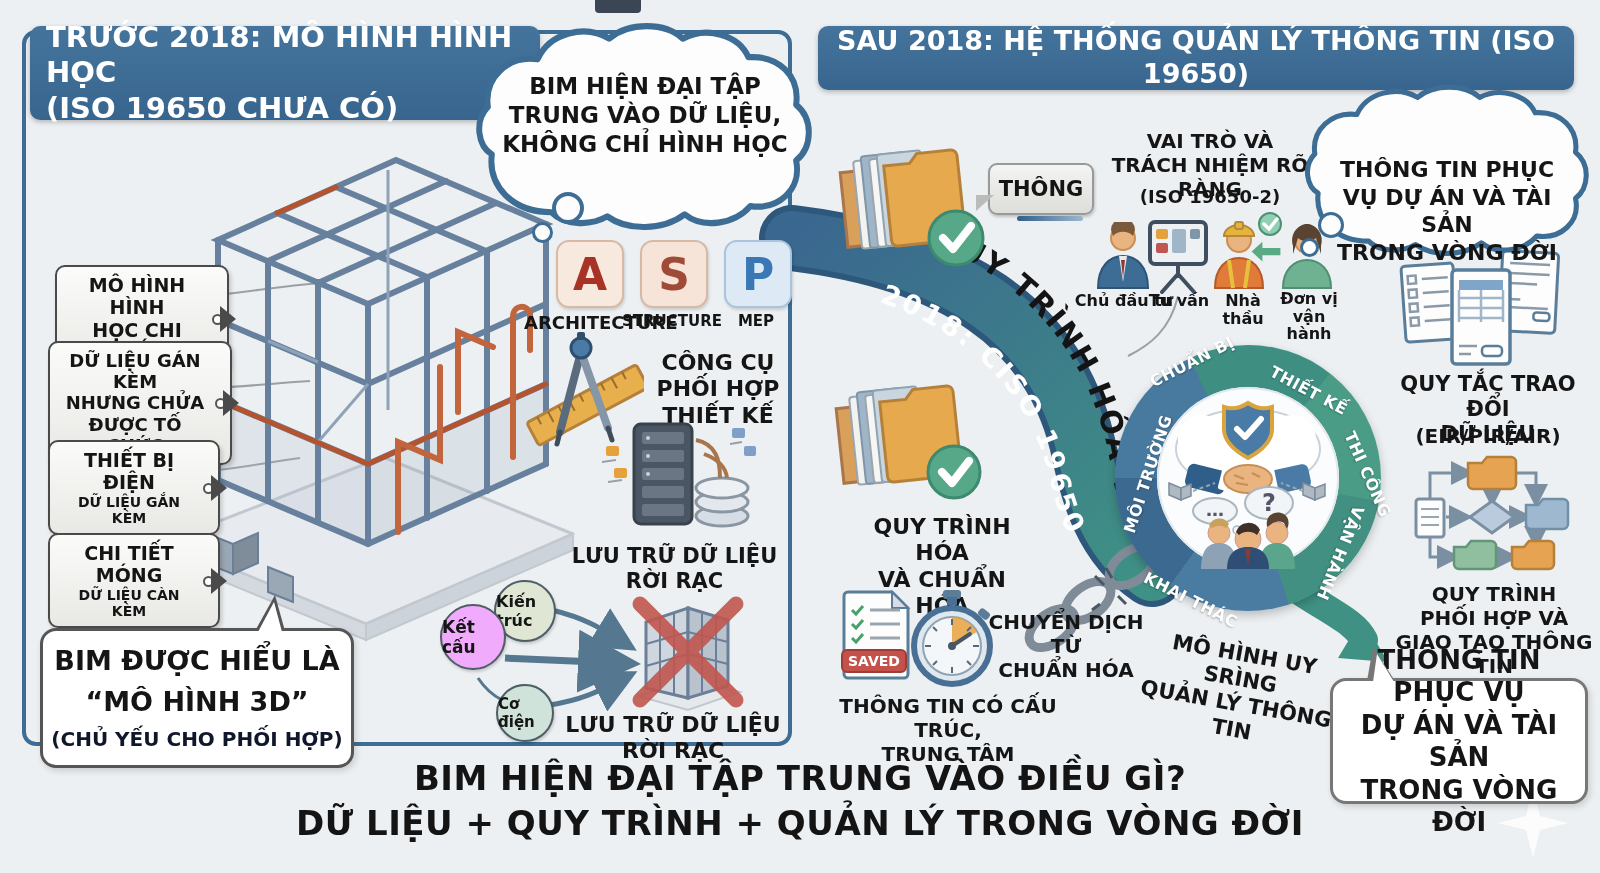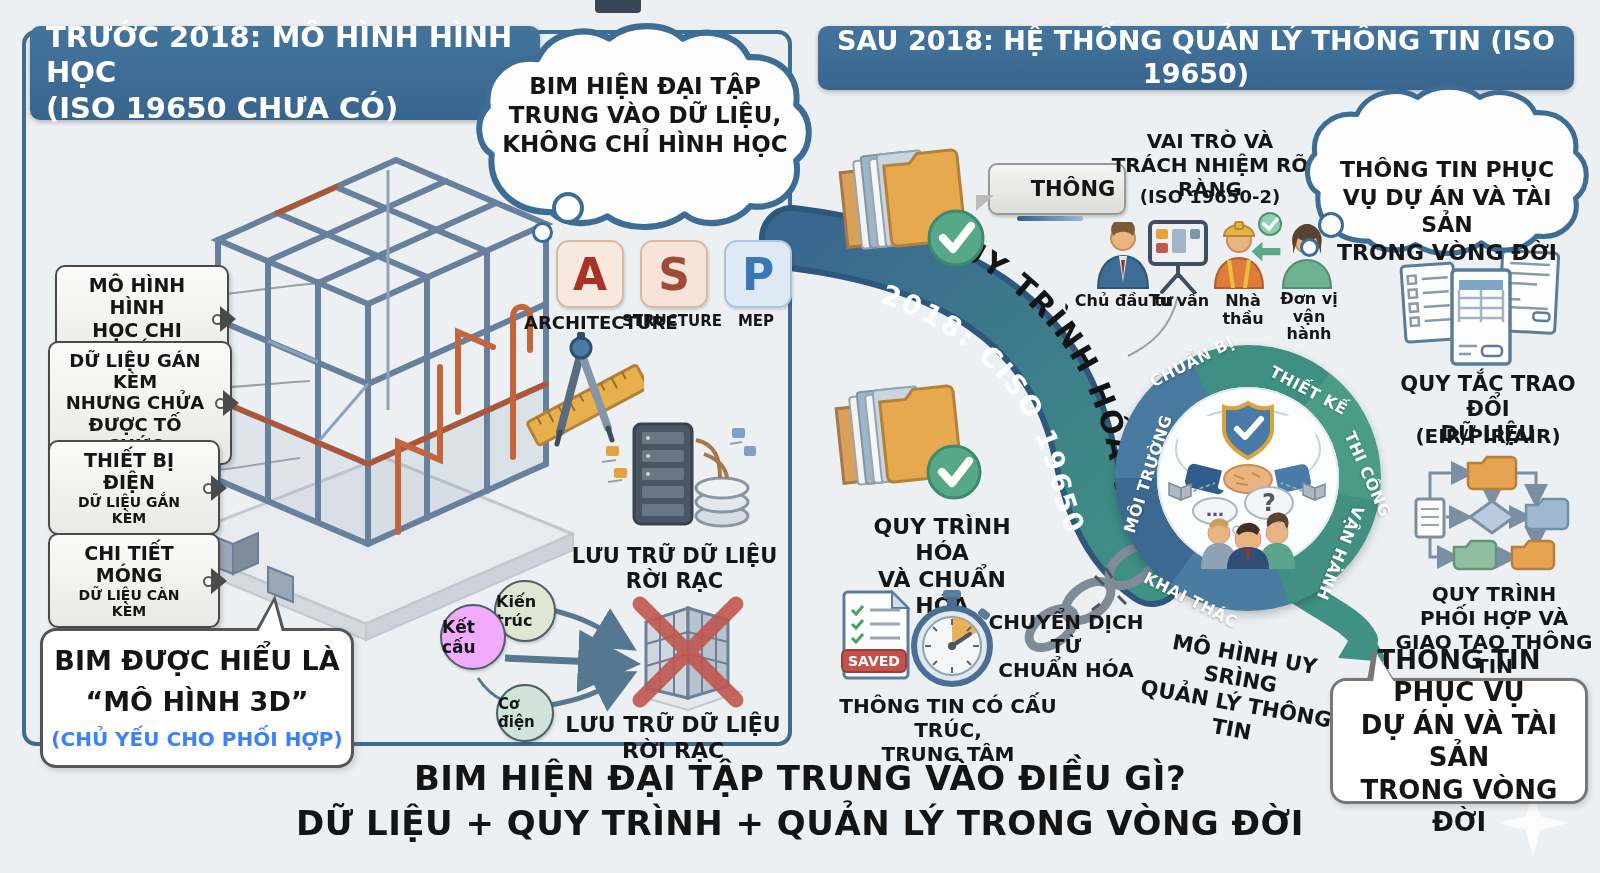--- a/index.html
+++ b/index.html
@@ -193,21 +193,21 @@
     <div class="tag-title">CHI TIẾT MÓNG</div>
     <div class="tag-sub">DỮ LIỆU CÀN KÈM</div>
     <span class="hole"></span>
   </div>
 
   <div class="speech" style="left:40px;top:628px;width:308px;height:134px;">
     <div class="tri-o" style="left:212px;top:-36px;border-width:0 10px 36px 20px;border-color:transparent transparent #555 transparent;"></div>
     <div class="tri-i" style="left:215px;top:-29px;border-width:0 8px 30px 16px;border-color:transparent transparent #fff transparent;"></div>
     <div style="font-weight:bold;font-size:27px;">BIM ĐƯỢC HIỂU LÀ</div>
     <div style="font-weight:bold;font-size:27px;">“MÔ HÌNH 3D”</div>
-    <div style="font-weight:bold;font-size:20px;color:#3b82f6;">(CHỦ YẾU CHO PHỐI HỢP)</div>
+    <div style="font-weight:bold;font-size:20px;color:#0f172a;">(CHỦ YẾU CHO PHỐI HỢP)</div>
   </div>
 
   <svg class="cloud-svg" style="left:468px;top:20px;" width="350" height="215" viewBox="0 0 352 208" preserveAspectRatio="none">
     <path d="M84,186 C44,186 20,160 24,130 C10,122 6,98 20,84 C16,56 40,34 70,38 C82,12 118,4 142,18
              C162,2 198,2 216,18 C240,6 272,14 282,36 C312,34 334,54 330,82 C348,96 346,124 330,136
              C336,164 312,184 284,180 C268,198 236,202 218,188 C196,204 160,204 140,190 C122,200 96,198 84,186 Z" fill="#fdfdfd" stroke="#3d6d95" stroke-width="6" stroke-linejoin="round"></path>
   </svg>
   <div class="cloud-text pre" style="left:500px;top:72px;width:290px;font-size:23px;">BIM HIỆN ĐẠI TẬP
 TRUNG VÀO DỮ LIỆU,
 KHÔNG CHỈ HÌNH HỌC</div>
@@ -242,20 +242,22 @@
           <path d="M110,60 v8"></path>
       </g>
     </g>
     <path d="M57,20 L36,100" stroke="#5a6b7d" stroke-width="8" stroke-linecap="round"></path>
     <path d="M57,20 L84,96" stroke="#8496a8" stroke-width="8" stroke-linecap="round"></path>
     <path d="M36,100 L33,112" stroke="#3f4c59" stroke-width="5" stroke-linecap="round"></path>
     <path d="M84,96 L88,108" stroke="#3f4c59" stroke-width="5" stroke-linecap="round"></path>
     <circle cx="57" cy="16" r="10" fill="#4a7ba6" stroke="#2f4f6e" stroke-width="3"></circle>
     <rect x="53" y="0" width="8" height="8" rx="2" fill="#2f4f6e"></rect>
   </svg>
+  <div class="lbl" style="left:638px;top:350px;width:160px;font-size:22px;">CÔNG CỤ
+PHỐI HỢP THIẾT KẾ</div>
 
   <svg class="abs" style="left:600px;top:420px;z-index:2;" width="160" height="120" viewBox="0 0 160 120">
     <rect x="34" y="4" width="58" height="100" rx="7" fill="#4a5663" stroke="#38424d" stroke-width="3"></rect>
     <g fill="#6b7684">
       <rect x="42" y="12" width="42" height="12" rx="2"></rect>
         <rect x="42" y="30" width="42" height="12" rx="2"></rect>
       <rect x="42" y="48" width="42" height="12" rx="2"></rect>
         <rect x="42" y="66" width="42" height="12" rx="2"></rect>
       <rect x="42" y="84" width="42" height="12" rx="2"></rect>
     </g>
@@ -322,21 +324,21 @@
       <rect x="22" y="30" width="44" height="88" rx="3" fill="#f2f2f0" stroke="#9aa5ae" stroke-width="2"></rect>
       <rect x="30" y="26" width="44" height="92" rx="3" fill="#9fb6c9" stroke="#7f96a8" stroke-width="2"></rect>
       <rect x="38" y="30" width="44" height="88" rx="3" fill="#f6f6f4" stroke="#9aa5ae" stroke-width="2"></rect>
       <rect x="46" y="26" width="44" height="92" rx="3" fill="#c9d6df" stroke="#8fa3b2" stroke-width="2"></rect>
       <path d="M52,38 h26 l8,-9 h34 a6,6 0 0 1 6,6 v78 a6,6 0 0 1 -6,6 h-62 a6,6 0 0 1 -6,-6 Z" fill="#e7a94e" stroke="#b5813a" stroke-width="3"></path>
     </g>
     <circle cx="120" cy="112" r="27" fill="#57a789" stroke="#3d8a6e" stroke-width="3"></circle>
     <path d="M107,112 L117,123 L135,100" fill="none" stroke="#fff" stroke-width="8" stroke-linecap="round" stroke-linejoin="round"></path>
   </svg>
 
-  <div class="thong" style="left:988px;top:163px;width:102px;height:48px;font-size:21px;padding-left:32px;">
+  <div class="thong" style="left:988px;top:163px;width:102px;height:48px;font-size:21px;">
     <div class="tri-o" style="left:-14px;top:30px;border-width:16px 18px 0 0;border-color:#bbb transparent transparent transparent;"></div>
     <span>THÔNG</span>
   </div>
   <div class="pbar" style="left:1017px;top:216px;width:66px;"></div>
 
   <div class="lbl" style="left:1090px;top:129px;width:240px;font-size:20px;">VAI TRÒ VÀ
 TRÁCH NHIỆM RÕ RÀNG</div>
   <div class="lbl" style="left:1090px;top:186px;width:240px;font-size:18px;font-weight:bold;">(ISO 19650-2)</div>
 
   <svg class="mini-person" style="left:1092px;top:222px;" width="62" height="68" viewBox="0 0 62 68">

